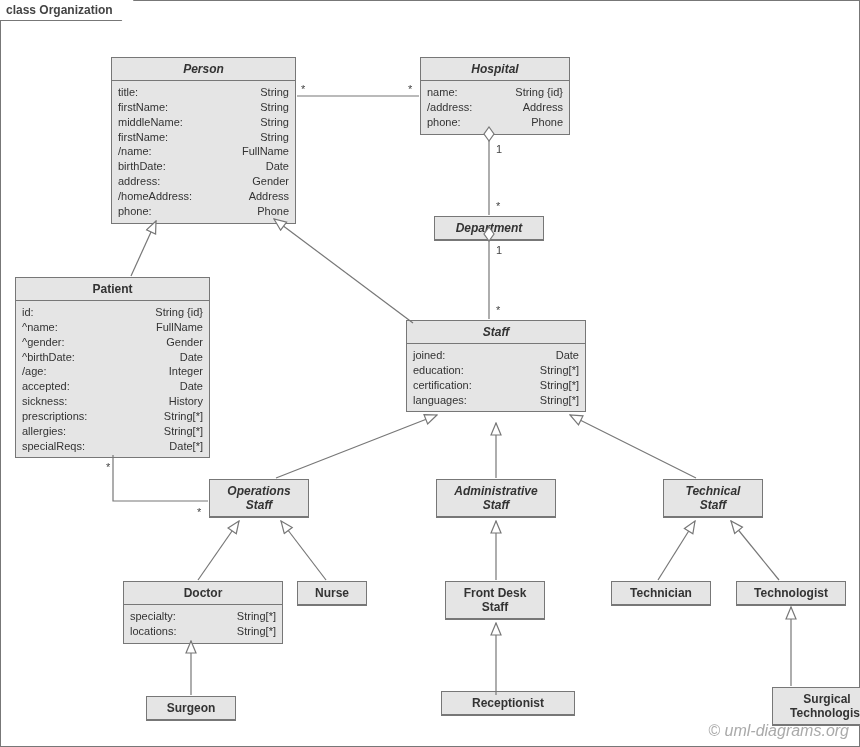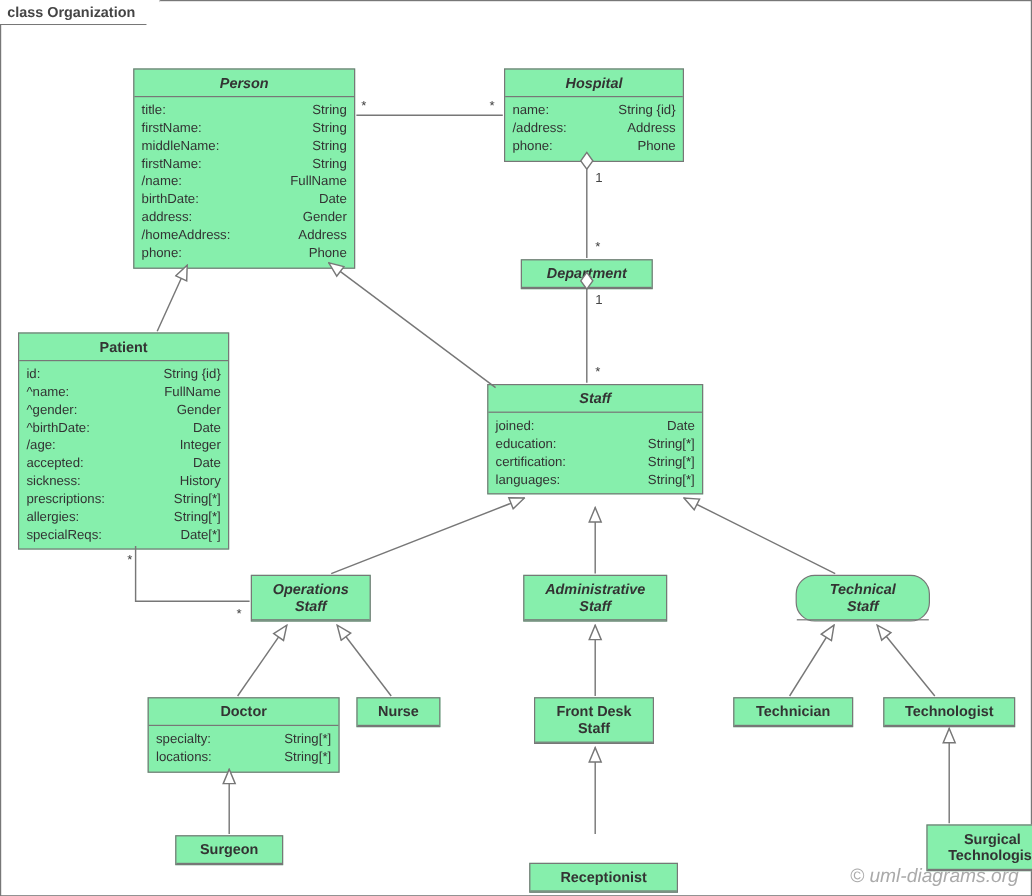--- a/index.html
+++ b/index.html
@@ -27,21 +27,21 @@
     background: #fff;
     font-weight: bold;
     font-size: 12px;
     color: #444;
     clip-path: polygon(0 0, 100% 0, calc(100% - 12px) 100%, 0 100%);
     padding-right: 20px;
   }
   .uml-class {
     position: absolute;
     border: 1.5px solid #777;
-    background: #86efac;
+    background: #e5e5e5;
     box-sizing: border-box;
   }
   .uml-title {
     text-align: center;
     font-weight: bold;
     font-style: italic;
     padding: 4px 6px;
     border-bottom: 1.5px solid #777;
     color: #333;
   }
@@ -142,21 +142,21 @@
           <span class="attr-name">phone:</span>
           <span class="attr-type">Phone</span>
         </div>
       </div>
   </div>
 
   <div class="uml-class" style="left:433px; top:215px; width:110px;">
     <div class="uml-title">Department</div>
   </div>
 
-  <div class="uml-class" style="left:14px; top:276px; width:176px;">
+  <div class="uml-class" style="left:14px; top:276px; width:195px;">
     <div class="uml-title plain">Patient</div>
     <div class="uml-body" id="patient-attrs">
         <div class="attr-row">
           <span class="attr-name">id:</span>
           <span class="attr-type">String {id}</span>
         </div>
         <div class="attr-row">
           <span class="attr-name">^name:</span>
           <span class="attr-type">FullName</span>
         </div>
@@ -224,21 +224,21 @@
     </div>
   </div>
 
   <div class="uml-class" style="left:435px; top:478px; width:120px;">
     <div class="uml-title">
       <span>Administrative</span><br>
       <span>Staff</span>
     </div>
   </div>
 
-  <div class="uml-class" style="left:662px; top:478px; width:112px;border-radius:16px;">
+  <div class="uml-class" style="left:662px; top:478px; width:100px;">
     <div class="uml-title">
       <span>Technical</span><br>
       <span>Staff</span>
     </div>
   </div>
 
   <div class="uml-class" style="left:122px; top:580px; width:160px;">
     <div class="uml-title plain">Doctor</div>
     <div class="uml-body" id="doctor-attrs">
         <div class="attr-row">
@@ -268,21 +268,21 @@
   </div>
 
   <div class="uml-class" style="left:735px; top:580px; width:110px;">
     <div class="uml-title plain">Technologist</div>
   </div>
 
   <div class="uml-class" style="left:145px; top:695px; width:90px;">
     <div class="uml-title plain">Surgeon</div>
   </div>
 
-  <div class="uml-class" style="left:440px; top:718px; width:124px;">
+  <div class="uml-class" style="left:440px; top:690px; width:134px;">
     <div class="uml-title plain">Receptionist</div>
   </div>
 
   <div class="uml-class" style="left:735px; top:686px; width:110px;margin-left:36px;">
     <div class="uml-title plain">
       <span>Surgical</span><br>
       <span>Technologist</span>
     </div>
   </div>
 

